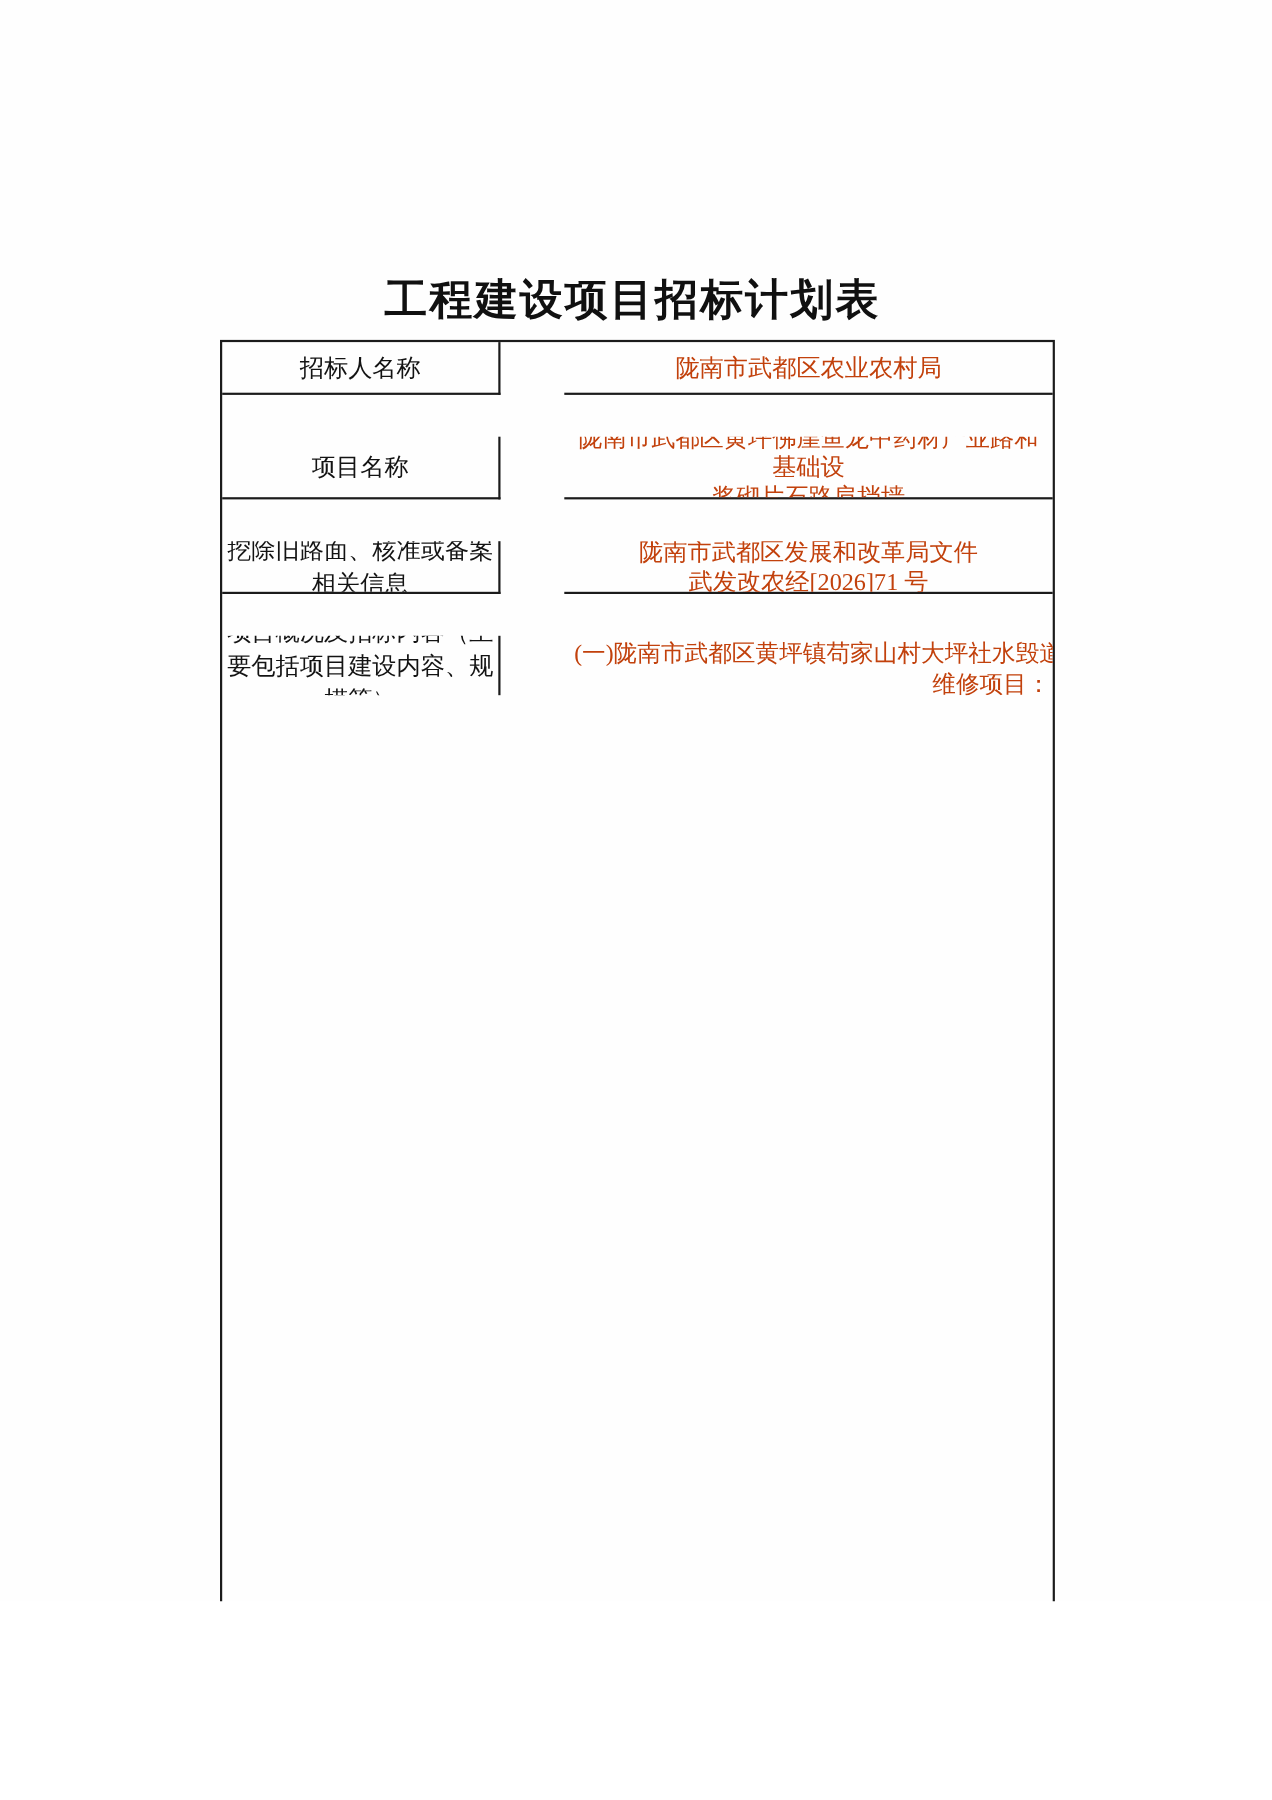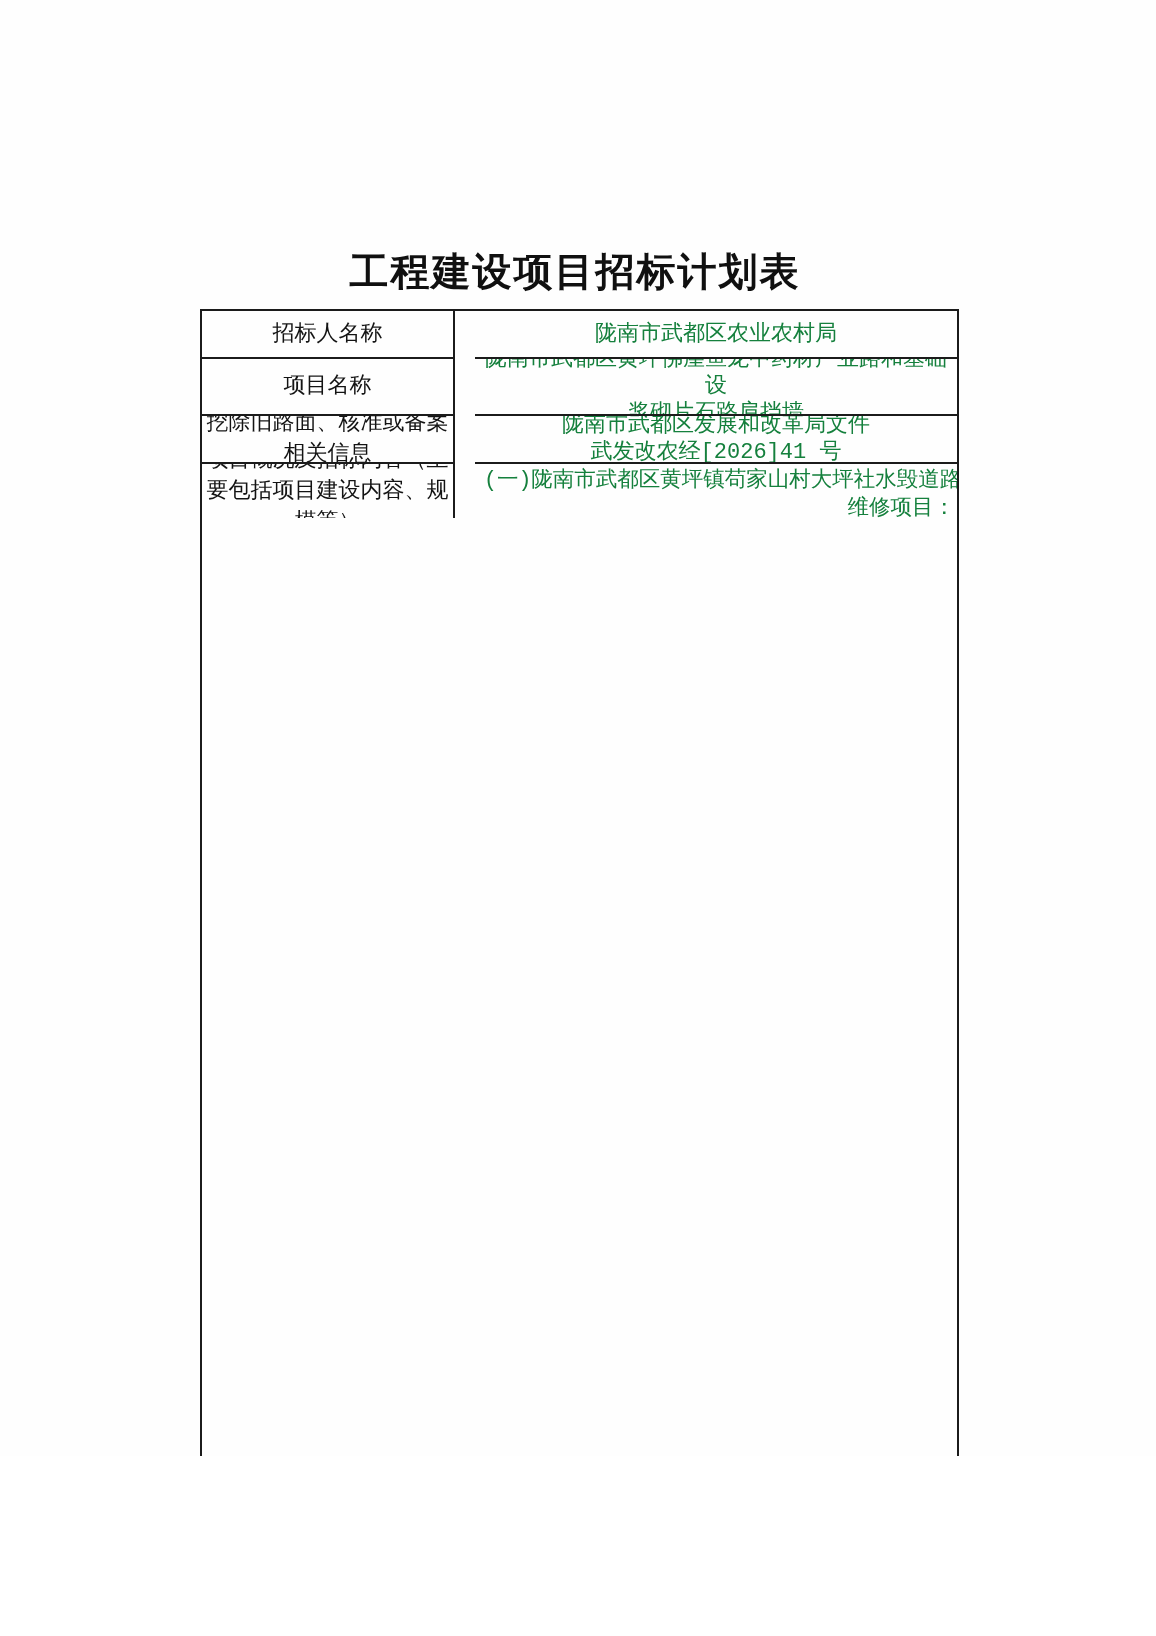--- a/index.html
+++ b/index.html
@@ -5,21 +5,21 @@
   html, body {
     margin: 0;
     padding: 0;
     background: #ffffff;
   }
   .page {
     position: relative;
     width: 1156px;
     height: 1456px;
     background: #fefefe;
-    font-family: Liberation Mono, monospace;
+    font-family: Liberation Serif, serif;
     color: #151515;
     overflow: hidden;
   }
   .doc-title {
     position: absolute;
     top: 245px;
     left: 0;
     width: 1150px;
     text-align: center;
     font-size: 39px;
@@ -31,20 +31,21 @@
     position: absolute;
     left: 200px;
     top: 309px;
     width: 759px;
     height: 1190px;
     box-sizing: border-box;
     border: 2px solid #1b1b1b;
     display: grid;
     grid-template-columns: 253px 1fr;
     grid-template-rows: 48px 57px 48px 54px 1fr;
+    gap: 38px;
   }
   .cell {
     box-sizing: border-box;
     border-bottom: 2px solid #1b1b1b;
     overflow: hidden;
   }
   .cell.col-label {
     border-right: 2px solid #1b1b1b;
   }
   .cell.last-row {
@@ -62,21 +63,21 @@
   }
   .value-cell {
     display: flex;
     align-items: center;
     justify-content: center;
     text-align: center;
     font-size: 22px;
     line-height: 27px;
     white-space: pre-line;
     padding: 0 4px;
-    color: #15803d;
+    color: #c2410c;
     margin-left: 20px;
   }
   .value-cell.big-text {
     display: block;
     text-align: right;
     white-space: pre;
     font-size: 21.5px;
     line-height: 27.9px;
     padding: 3px 2px 0 9px;
   }
@@ -93,21 +94,21 @@
     <div class="cell col-label label-cell">招标人名称</div>
     <div class="cell value-cell">陇南市武都区农业农村局</div>
 
     <div class="cell col-label label-cell">项目名称</div>
     <div class="cell value-cell">陇南市武都区黄坪佛崖鱼龙中药材产业路和基础设
 浆砌片石路肩挡墙</div>
 
 
     <div class="cell col-label label-cell">挖除旧路面、核准或备案相关信息</div>
     <div class="cell value-cell">陇南市武都区发展和改革局文件
-武发改农经[2026]41 号</div>
+武发改农经[2026]71 号</div>
 
     <div class="cell col-label label-cell last-row">项目概况及招标内容（主要包括项目建设内容、规模等）</div>
     <div class="cell value-cell big-text last-row">(一)陇南市武都区黄坪镇苟家山村大坪社水毁道路
 维修项目：
 本项目水毁维修路线长 4.0km。原路设计路基宽度
 4.5m，路面宽度 3.5m。设计速度 10km/h;路面结构层
 为 15cm 天然砂砾垫层+18cm 混凝土面层。此次设计主
 要设计内容为路基水毁缺口修补，积水段新建三角形
 边沟，维修水毁路面。
 主要工程数量为:新建 M7.5 浆砌片石路肩挡墙

